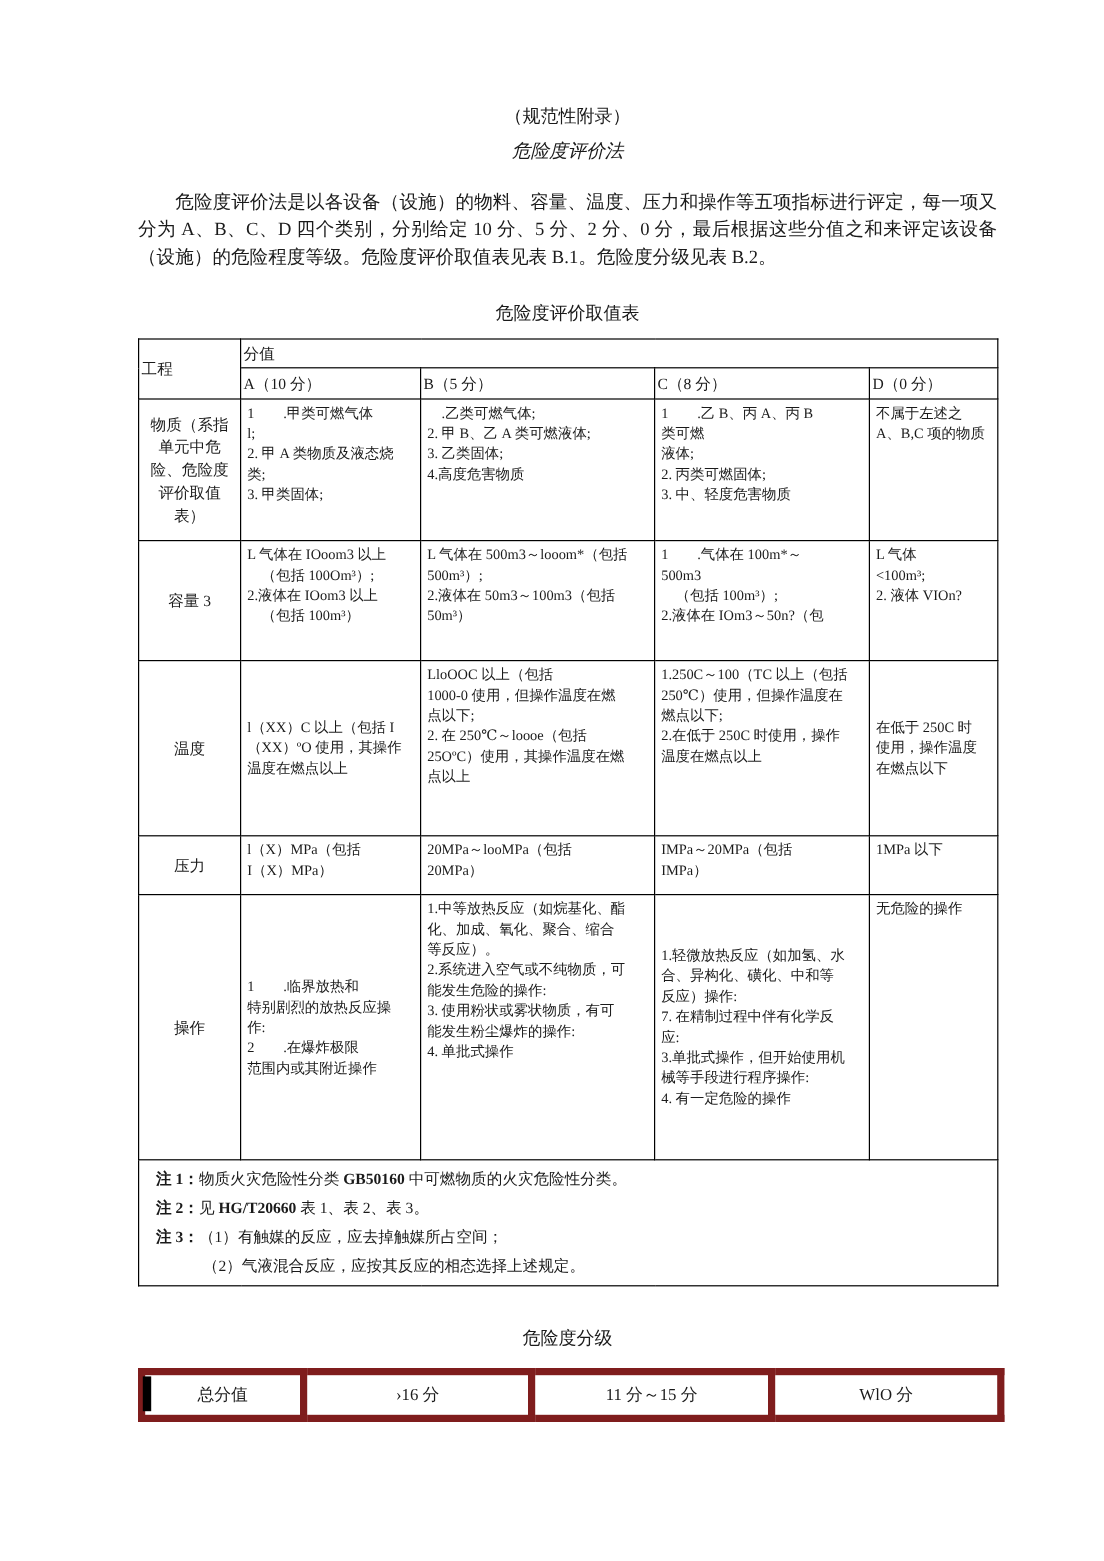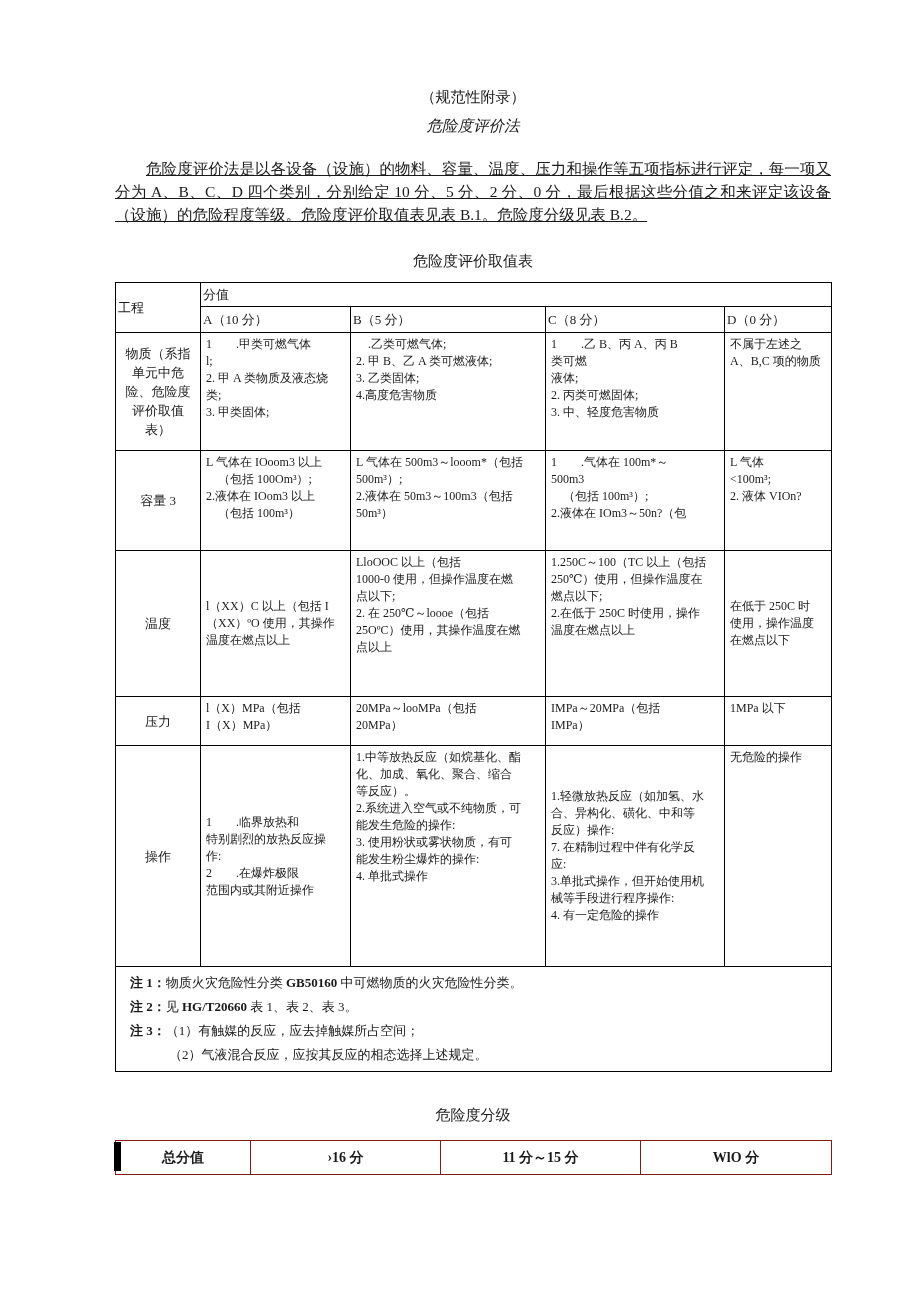--- a/index.html
+++ b/index.html
@@ -5,41 +5,41 @@
   html,body{margin:0;padding:0;}
   body{
     width:920px;background:#ffffff;color:#1a1a1a;
     font-family:"Liberation Serif","DejaVu Serif",serif;
   }
   .page{position:relative;width:920px;height:1301px;background:#fff;overflow:hidden;}
   .content{position:absolute;left:115px;top:0;width:716px;}
   .center{text-align:center;}
   .appendix{padding-top:88px;font-size:15px;}
   .doc-title{margin-top:9px;font-size:15.5px;font-style:italic;}
-  .intro{margin:20px 0 12px 0;font-size:15.5px;line-height:23px;text-align:justify;text-indent:2em;text-decoration:underline;}
+  .intro{margin:20px 0 12px 0;font-size:15.5px;line-height:23px;text-align:justify;text-indent:2em;}
   .tbl-title{margin-top:26px;font-size:15px;}
 
   table{border-collapse:collapse;table-layout:fixed;}
   .t1{width:716px;margin-top:11px;font-size:12px;line-height:17px;}
   .t1 td{border:1px solid #000;padding:3px 5px;vertical-align:top;white-space:pre-line;overflow:hidden;}
   .t1 td.hd{vertical-align:middle;white-space:normal;font-size:13px;padding:1px 2px;}
   .t1 td.lbl{text-align:center;vertical-align:middle;white-space:pre-line;font-size:13px;line-height:19px;}
   .t1 td.va-mid{vertical-align:middle;}
   tr.h1{height:24px;} tr.h2{height:26px;}
   tr.r1{height:118px;} tr.r2{height:100px;} tr.r3{height:146px;}
   tr.r4{height:49px;}  tr.r5{height:221px;} tr.rn{height:102px;}
 
   .t1 td.notes-cell{white-space:normal;padding:4px 14px;font-size:13px;line-height:24px;vertical-align:middle;}
   .note{white-space:normal;}
   .note.indent{padding-left:3em;}
   .note-label,.note-strong{font-weight:bold;}
 
   .t2-title{margin-top:34px;}
   .t2{width:716px;margin-top:15px;font-size:14px;}
-  .t2 td{border:1px solid #7f1d1d;height:31px;text-align:center;vertical-align:middle;font-weight:bold;}
+  .t2 td{border:6px solid #7f1d1d;height:31px;text-align:center;vertical-align:middle;}
   .t2 td.first{position:relative;}
   .scan-bar{position:absolute;left:-2px;top:1px;width:7px;height:29px;background:#000;}
 </style>
 </head>
 <body>
 
 <div class="page">
   <div class="content">
 
     <div class="appendix center">（规范性附录）</div>

